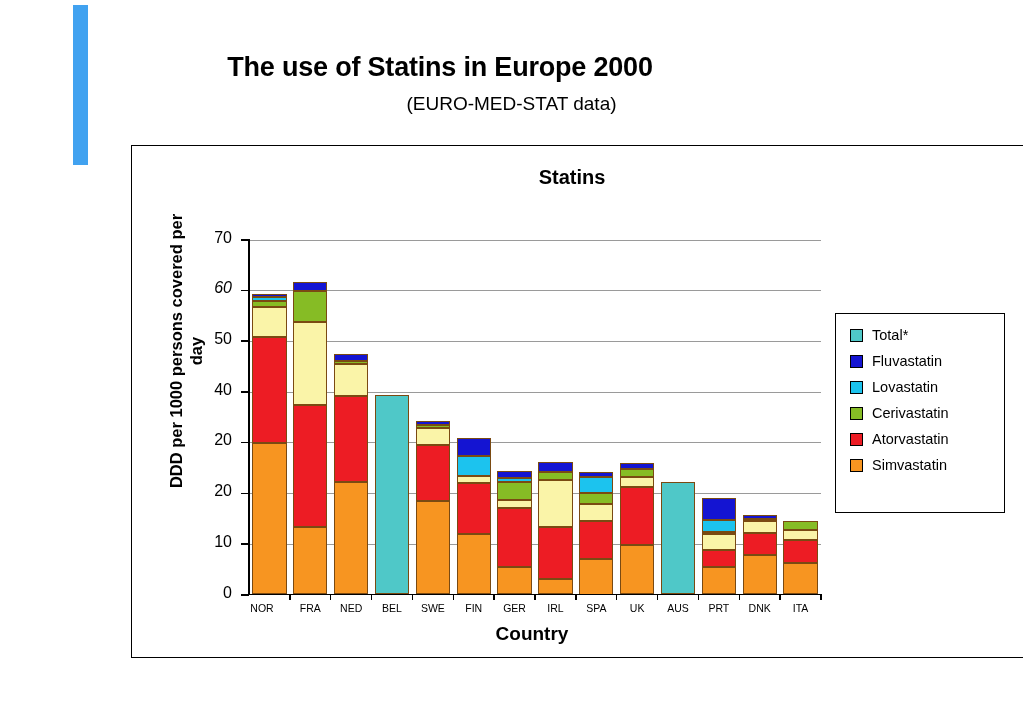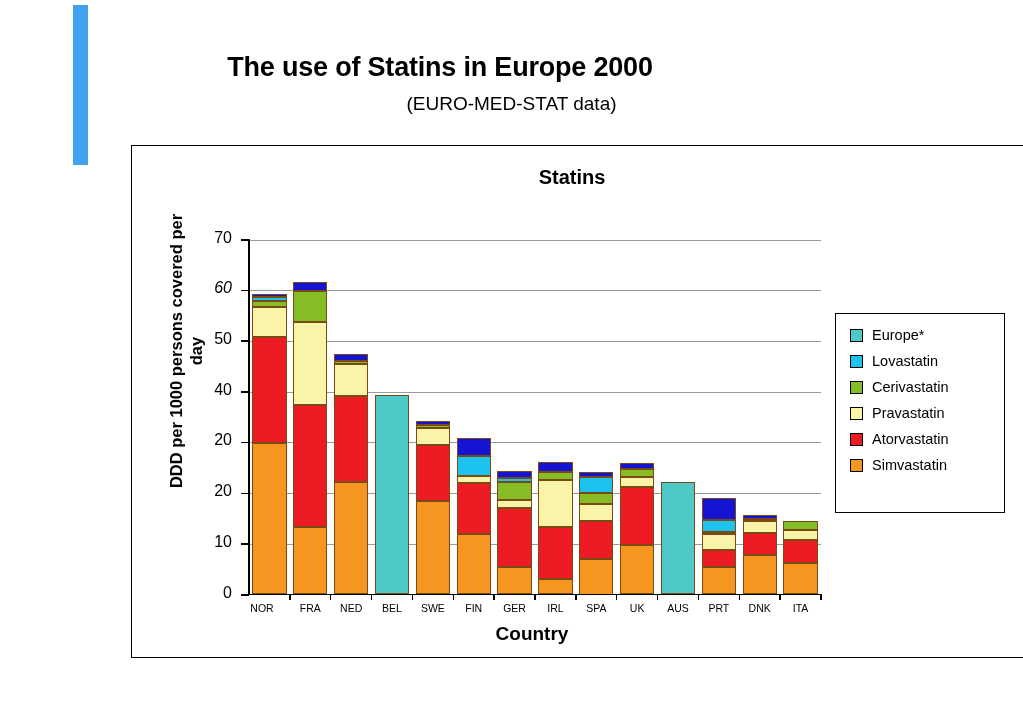--- a/index.html
+++ b/index.html
@@ -207,35 +207,35 @@
         <div class="xtick" style="left: 688.25px;"></div>
         <div class="xlabel-val" style="left: 642.571px;">ITA</div>
       </div>
     <div class="axis-title-x">Country</div>
   </div>
 
   <div class="legend">
     <div id="legend-rows">
         <div class="legend-row">
           <span class="legend-swatch" style="background: rgb(79, 200, 200);"></span>
-          <span class="legend-label">Europe*</span>
+          <span class="legend-label">Total*</span>
+        </div>
+        <div class="legend-row">
+          <span class="legend-swatch" style="background: rgb(20, 20, 210);"></span>
+          <span class="legend-label">Fluvastatin</span>
         </div>
         <div class="legend-row">
           <span class="legend-swatch" style="background: rgb(28, 195, 238);"></span>
           <span class="legend-label">Lovastatin</span>
         </div>
         <div class="legend-row">
           <span class="legend-swatch" style="background: rgb(134, 188, 37);"></span>
           <span class="legend-label">Cerivastatin</span>
         </div>
         <div class="legend-row">
-          <span class="legend-swatch" style="background: rgb(250, 244, 168);"></span>
-          <span class="legend-label">Pravastatin</span>
-        </div>
-        <div class="legend-row">
           <span class="legend-swatch" style="background: rgb(237, 28, 36);"></span>
           <span class="legend-label">Atorvastatin</span>
         </div>
         <div class="legend-row">
           <span class="legend-swatch" style="background: rgb(247, 149, 33);"></span>
           <span class="legend-label">Simvastatin</span>
         </div>
       </div>
   </div>
 </div>

